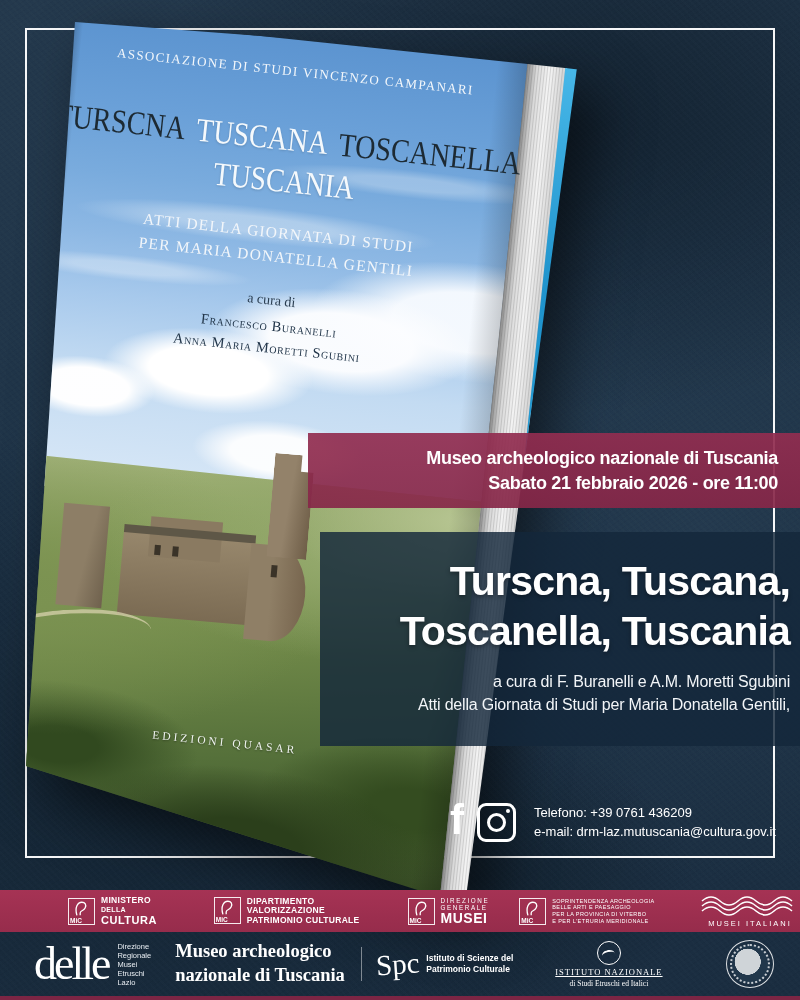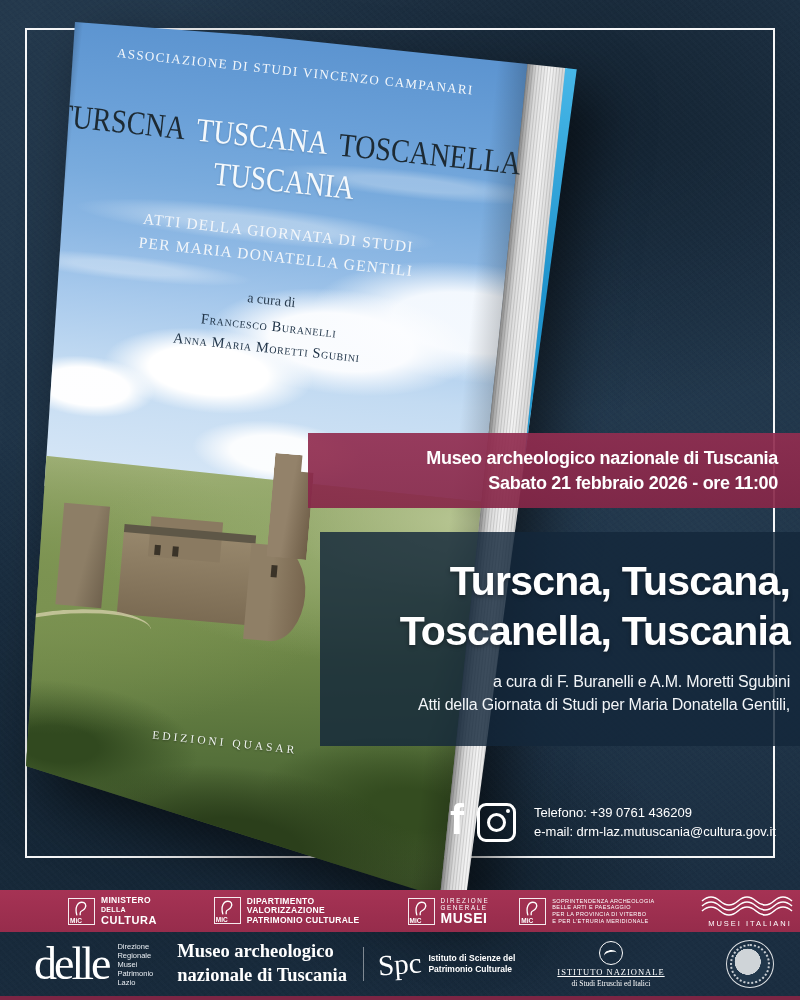--- a/index.html
+++ b/index.html
@@ -289,21 +289,21 @@
       <span class="musei-it-label">MUSEI ITALIANI</span>
     </div>
   </div>
 
   <div class="footer">
     <div class="drml">delle</div>
     <div class="drml-cap">
       <span>Direzione</span>
       <span>Regionale</span>
       <span>Musei</span>
-      <span>Patrimonio</span>
+      <span>Etruschi</span>
       <span>Lazio</span>
     </div>
     <div class="museum-name">
       <div>Museo archeologico</div>
       <div>nazionale di Tuscania</div>
     </div>
     <div class="vdiv"></div>
     <div class="spc">
       <div class="spc-glyph">Spc</div>
       <div class="spc-text">

